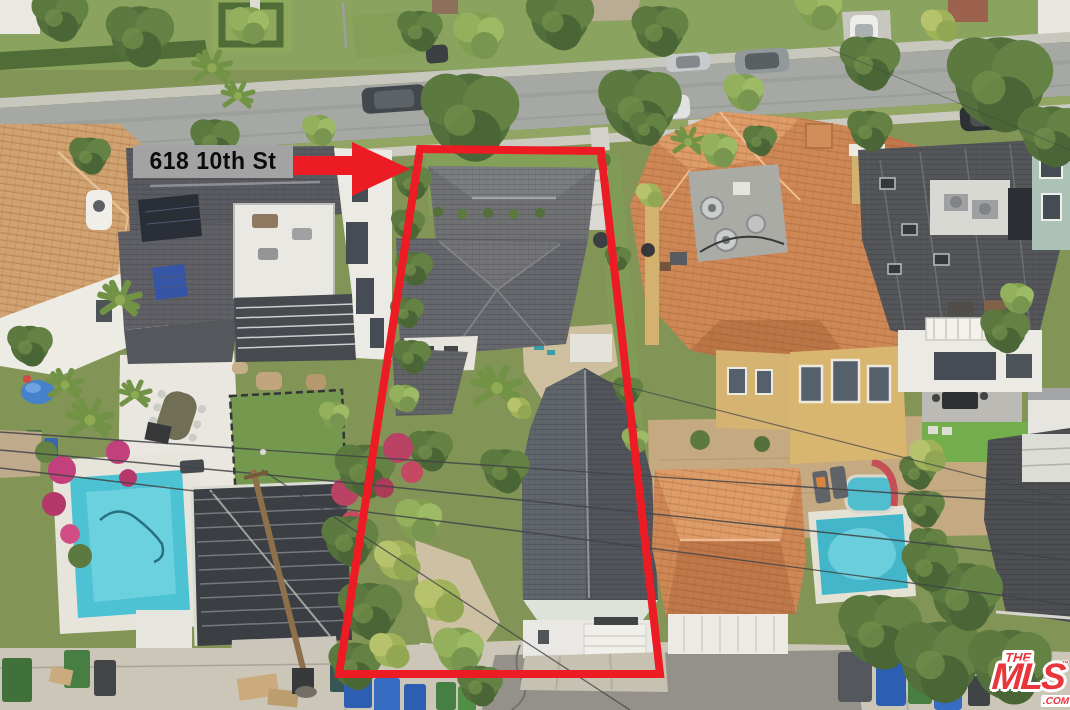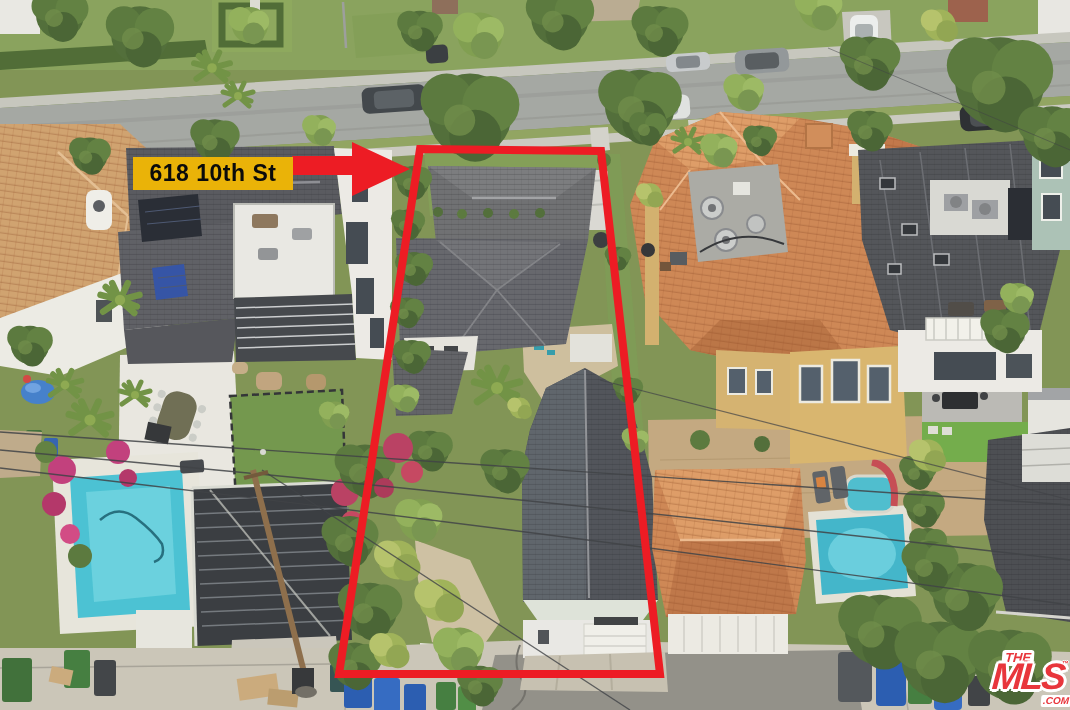--- a/index.html
+++ b/index.html
@@ -1,22 +1,22 @@
 <!DOCTYPE html>
 <html><head>
 <meta charset="utf-8">
 <style>
   html,body{margin:0;padding:0;background:#222;}
   .canvas{position:relative;width:1070px;height:710px;overflow:hidden;
     font-family:"Liberation Sans",sans-serif;background:#7d9150;}
   .canvas svg{position:absolute;left:0;top:0;}
   .addr-label{position:absolute;left:133px;top:145px;width:160px;height:33px;
-    background:#eab308;color:#0b0b0b;font-weight:bold;font-size:23px;
+    background:#a3a3a3;color:#0b0b0b;font-weight:bold;font-size:23px;
     display:flex;align-items:center;justify-content:center;letter-spacing:.5px;
-    z-index:30;margin-top:12px;}
+    z-index:30;}
   .mls-logo{position:absolute;left:991px;top:649px;width:79px;height:59px;z-index:30;
     font-style:italic;font-weight:bold;}
   .mls-the{position:absolute;left:11px;top:1px;background:#fff;border-radius:3px;
     padding:0 3px 1px 3px;font-size:13px;line-height:15px;color:#e8363c;transform:skewX(-4deg);}
   .mls-big{position:absolute;left:1px;top:8px;font-size:37px;line-height:40px;color:#e8363c;
     letter-spacing:-2px;transform:skewX(-4deg);
     text-shadow:3px 0 0 #fff,-3px 0 0 #fff,0 3px 0 #fff,0 -3px 0 #fff,
       2px 2px 0 #fff,-2px 2px 0 #fff,2px -2px 0 #fff,-2px -2px 0 #fff;}
   .mls-tm{position:absolute;right:1px;top:11px;font-size:7px;color:#e8363c;
     text-shadow:1px 0 0 #fff,-1px 0 0 #fff,0 1px 0 #fff,0 -1px 0 #fff;}

